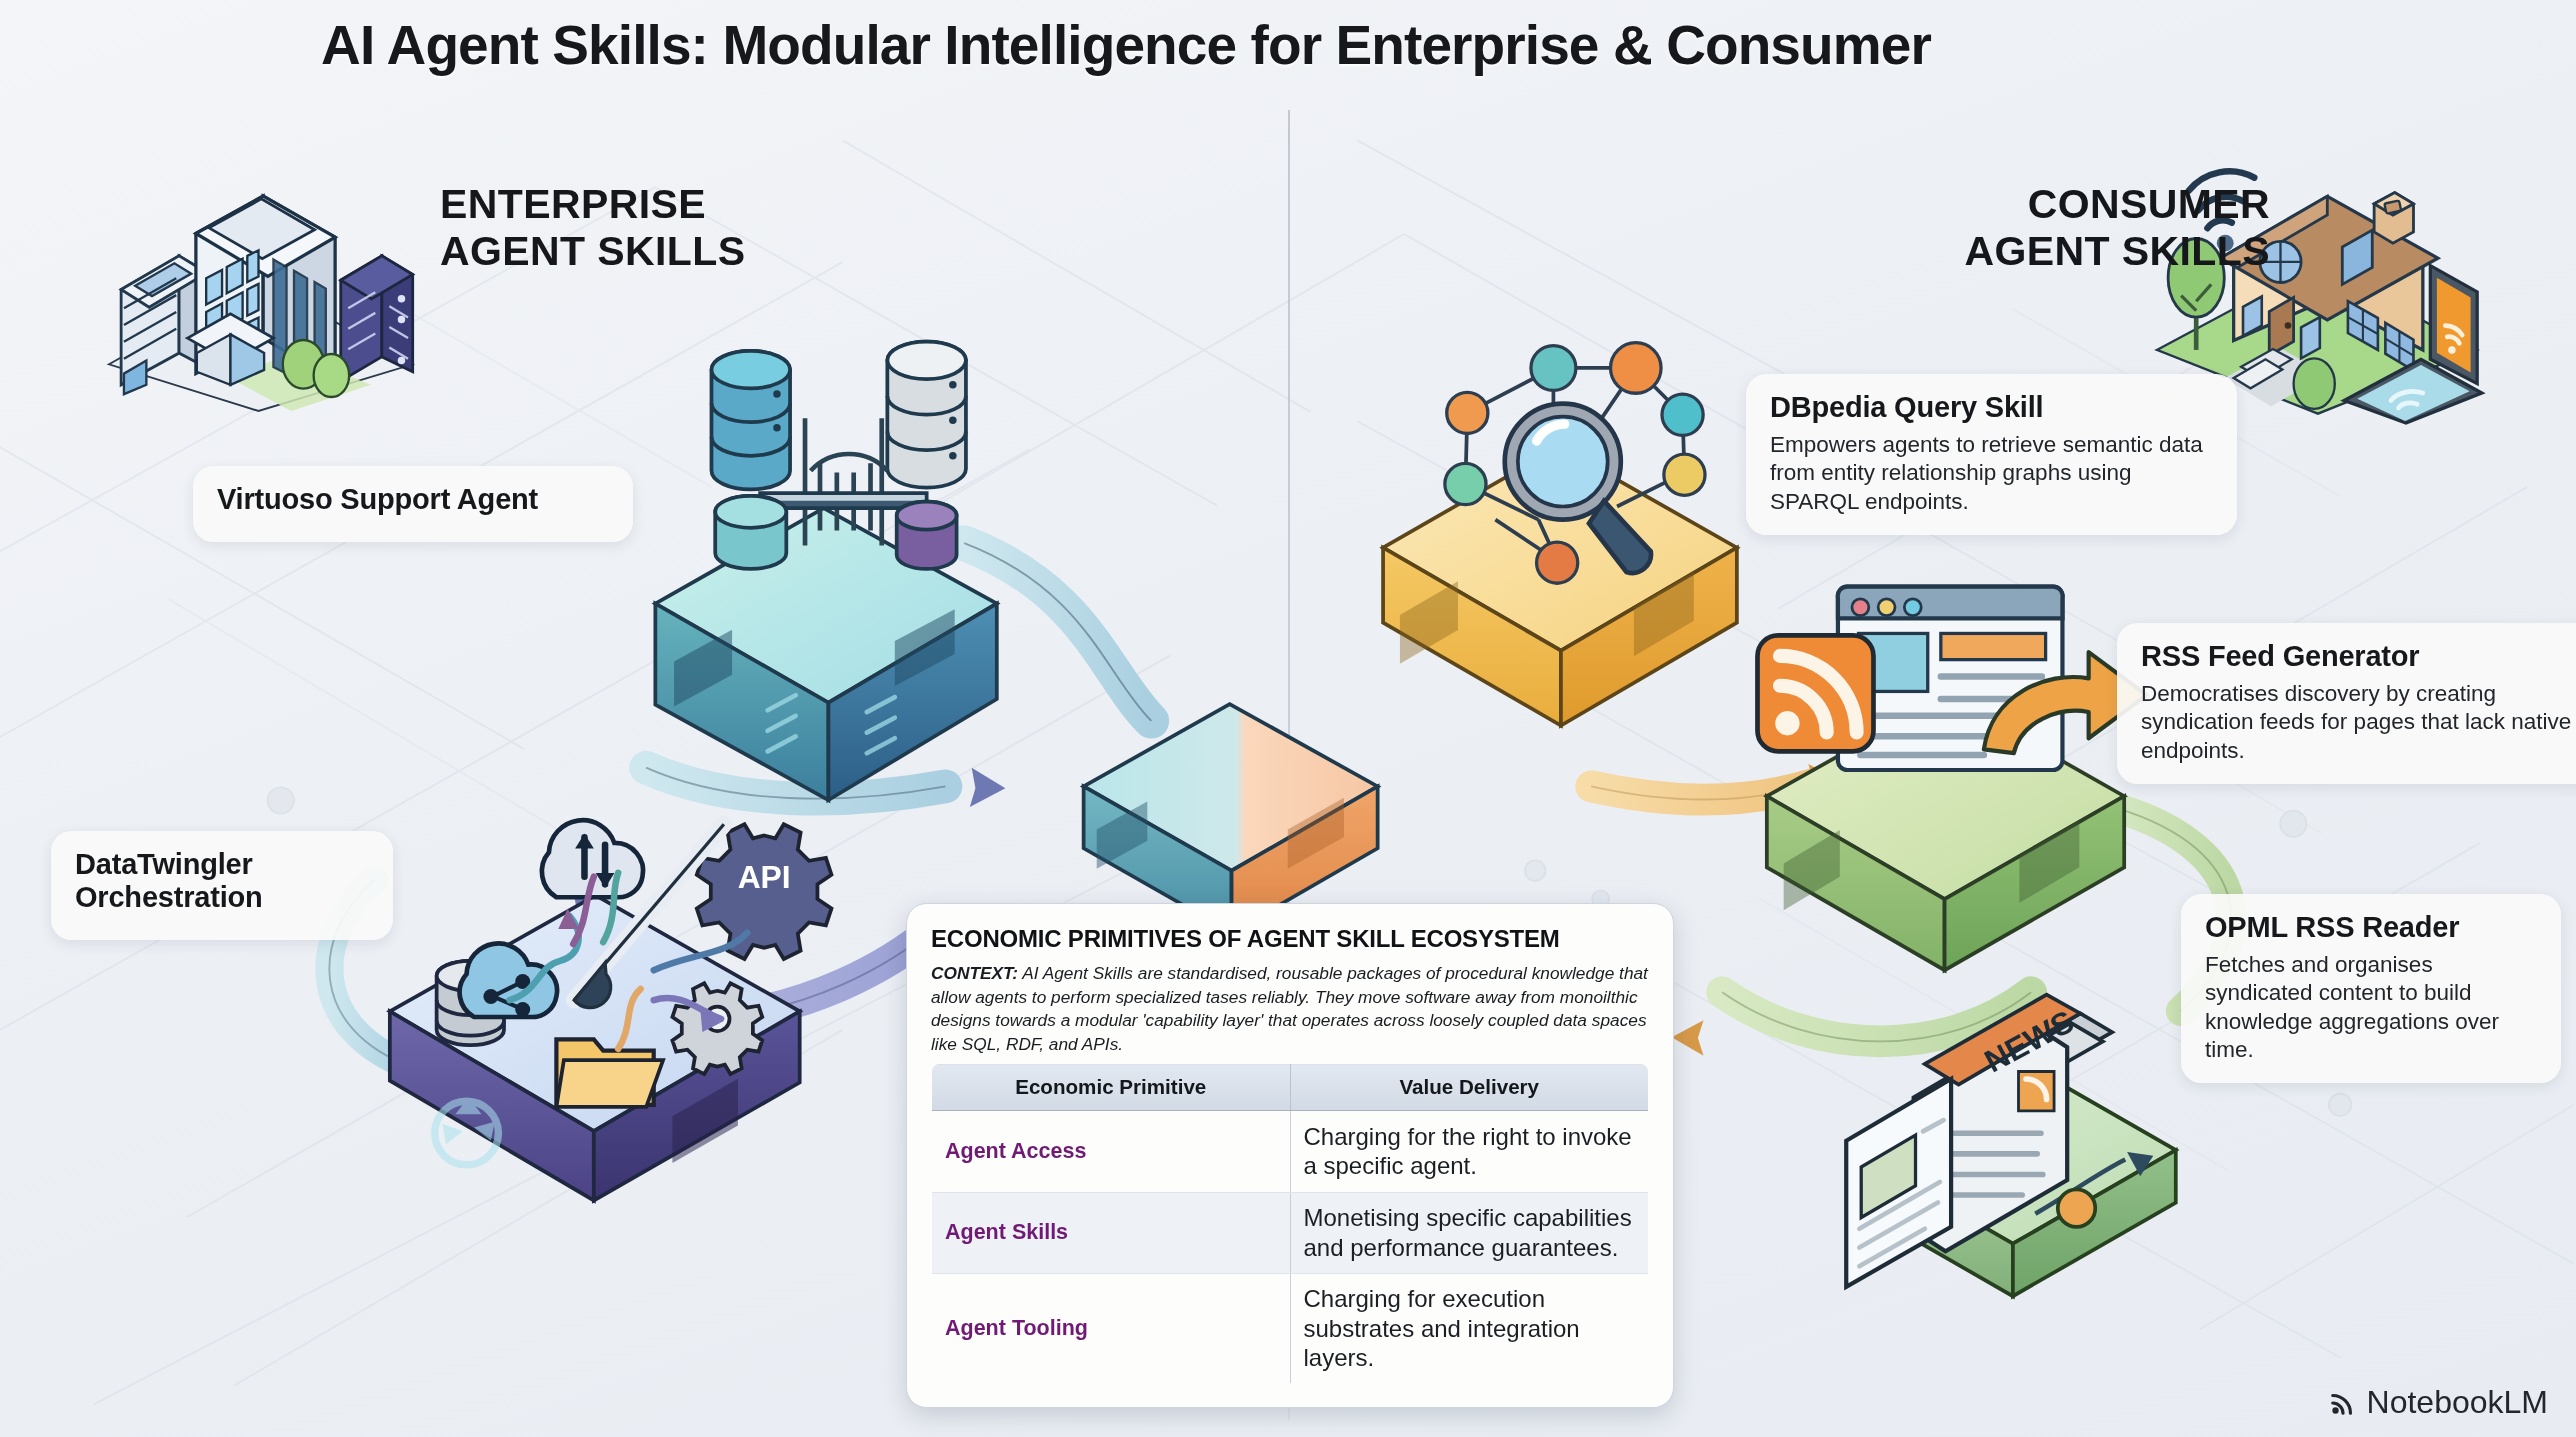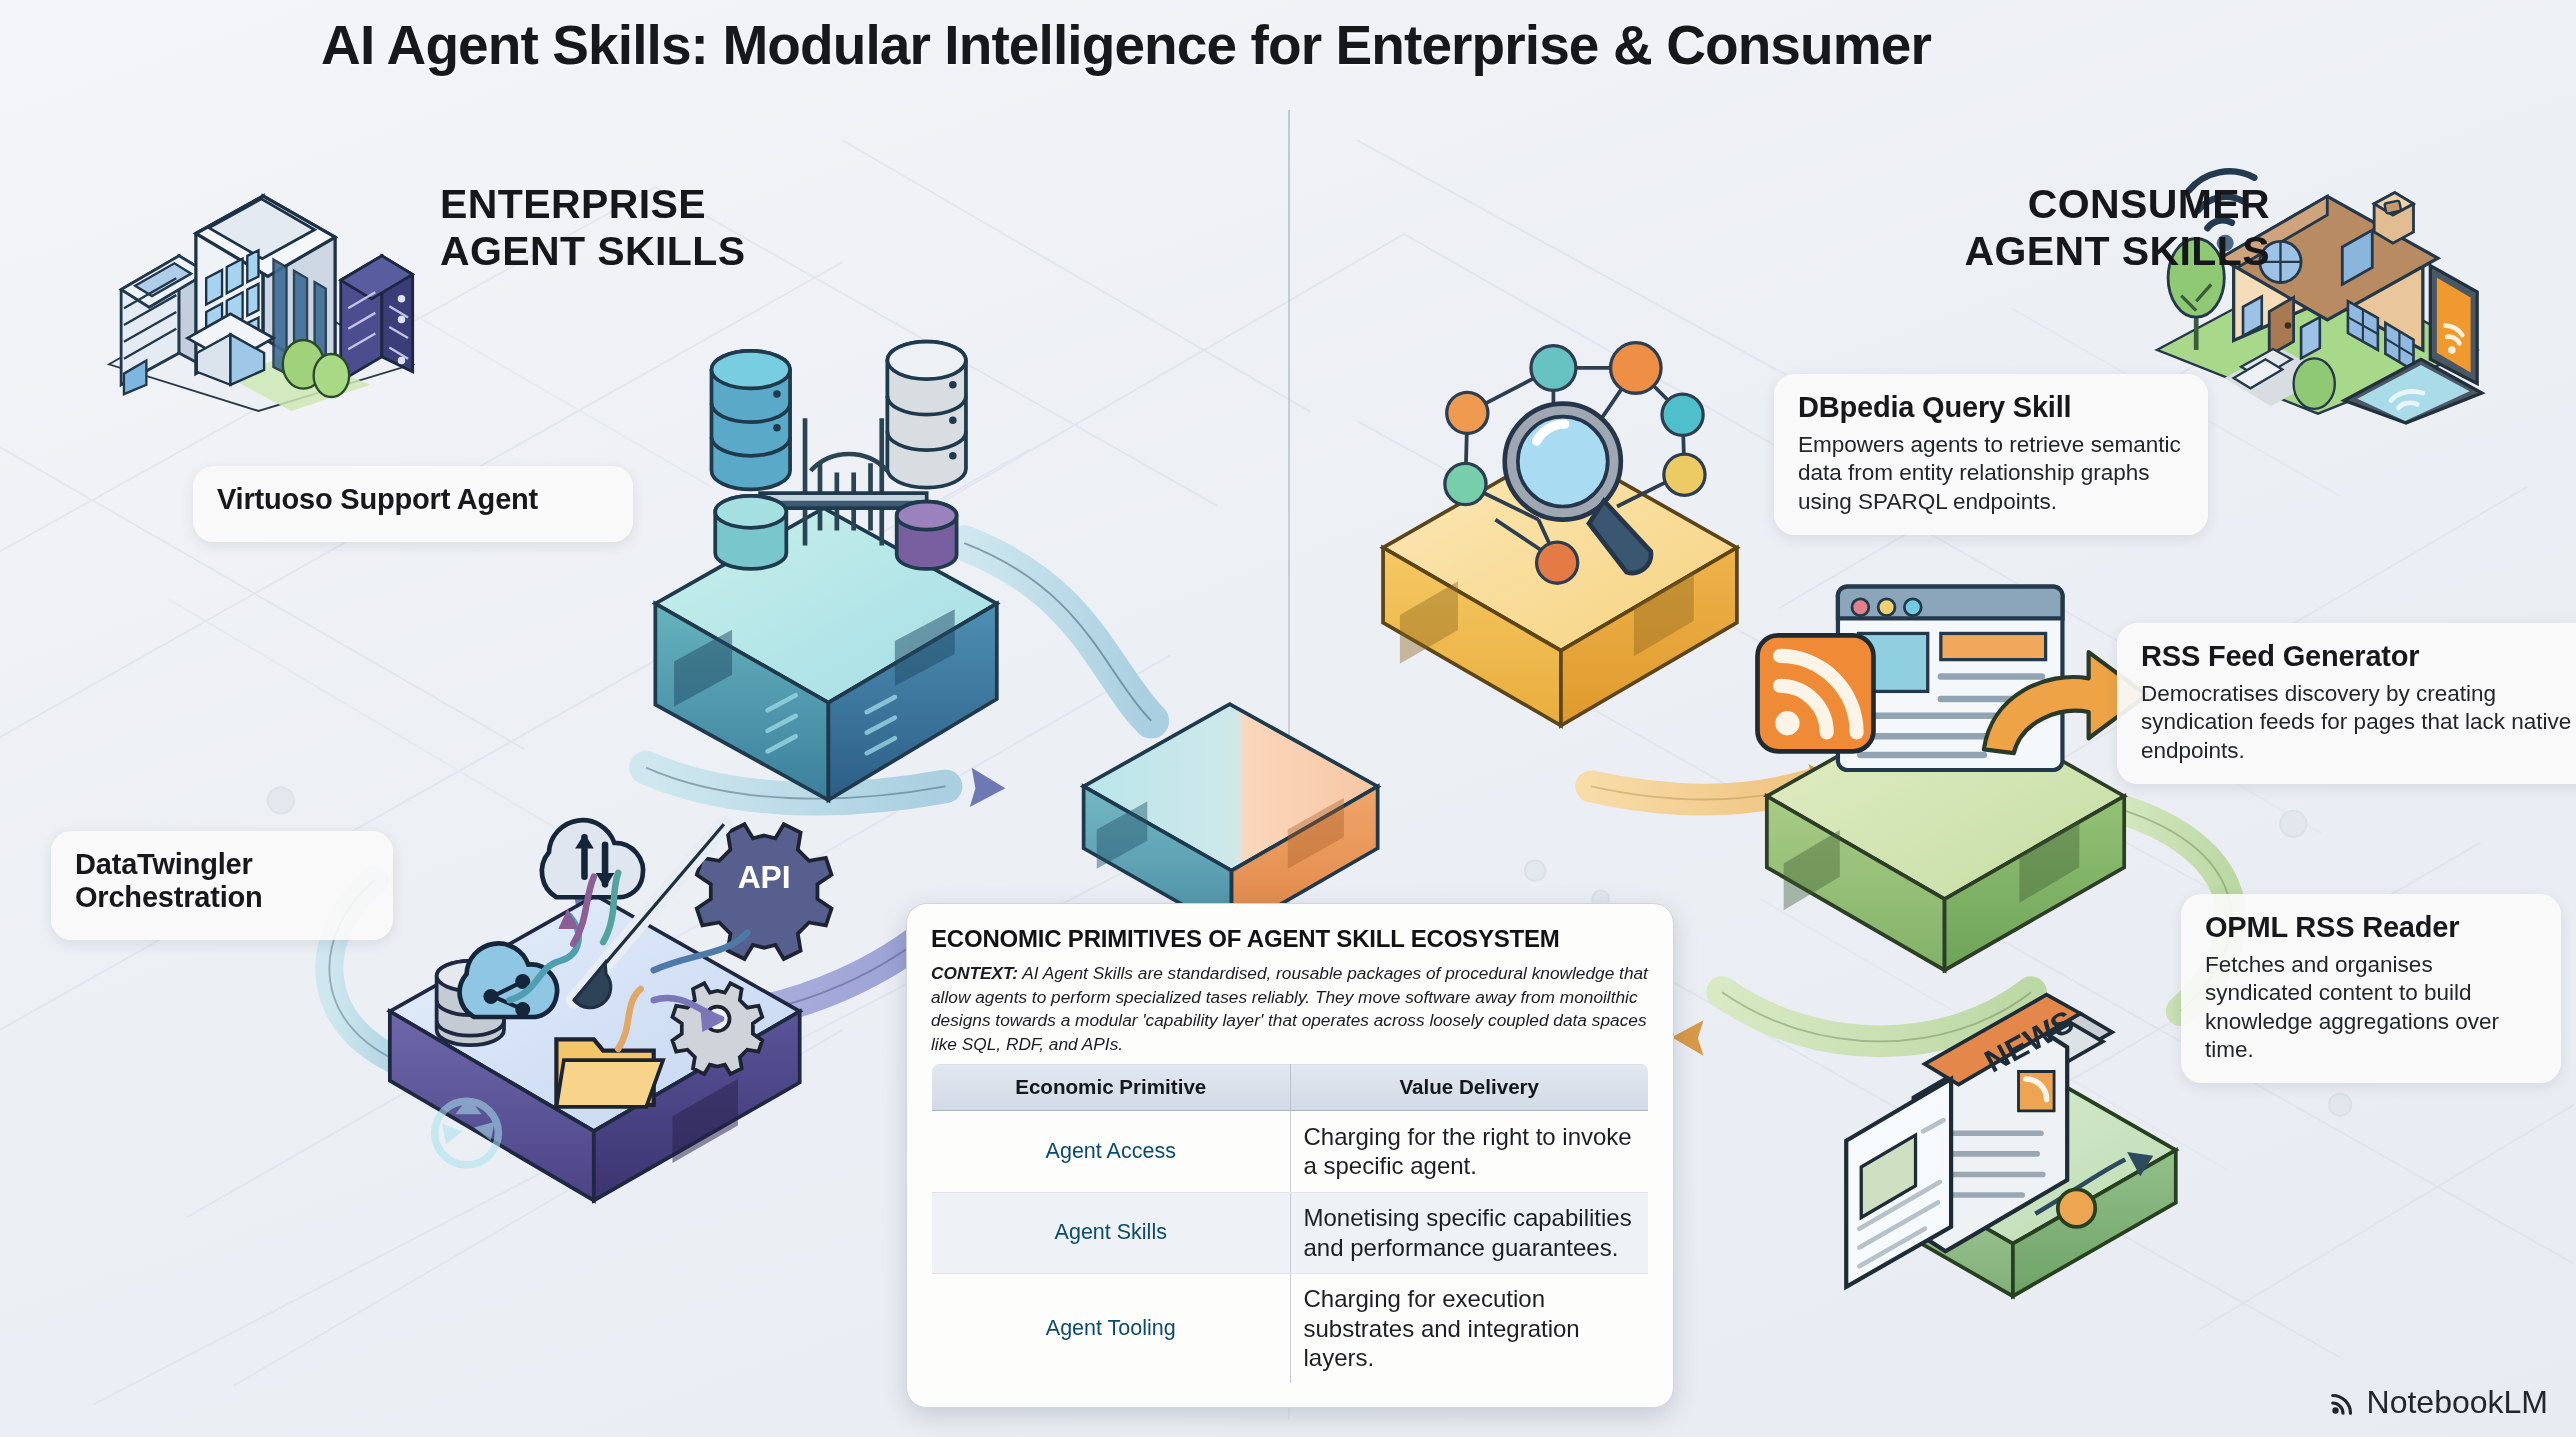--- a/index.html
+++ b/index.html
@@ -47,21 +47,21 @@
     border-radius:20.6px;
     padding:17px 24px 19px 24px;
     box-shadow:0 3.7px 13px rgba(40,55,80,.10);
   }
   .card h3{ font-size:29px; font-weight:bold; color:#16181c; line-height:1.15;
             margin-bottom:6.6px; letter-spacing:-0.2px;}
   .card p { font-size:22.5px; color:#22262b; line-height:1.26; font-weight:500;}
 
   #card-virtuoso    { left:193px;  top:466px;  width:440px; }
   #card-datatwingler{ left:51px;   top:831px;  width:342px; }
-  #card-dbpedia     { left:1746px; top:374px;  width:434px;margin-left:28px; }
+  #card-dbpedia     { left:1746px; top:374px;  width:491px; }
   #card-rss         { left:2117px; top:623px;  width:496px; }
   #card-opml        { left:2181px; top:894px;  width:380px; }
 
   
   #center-panel{
     position:absolute; left:906px; top:903px; width:768px; height:505px;
     background:#fdfdfc; border-radius:20.6px;
     border:0.9px solid #cfd5dd;
     box-shadow:0 7.5px 24px rgba(40,55,80,.18);
     padding:20.6px 24px 19px 24px;
@@ -83,21 +83,21 @@
     font-size:20.6px; font-weight:bold; color:#14171b; padding:11.2px 9.4px;
     border-right:0.9px solid #b9c2cd; border-bottom:0.9px solid #a9b3c0;
   }
   table th:last-child{border-right:none;margin-left:48px;}
   table td{
     padding:10.3px 13px; border-right:0.9px solid #c7ced8;
     border-bottom:0.9px solid #dfe4ea; vertical-align:middle;
   }
   table td:last-child{border-right:none;}
   tr:last-child td{border-bottom:none;}
-  td.prim{ text-align:center; font-size:21.5px; font-weight:normal; color:#0c4a6e; width:40%;}
+  td.prim{ font-size:21.5px; font-weight:bold; color:#701a75; width:40%;}
   td.val { font-size:24px; line-height:1.24; color:#1b1f24; font-weight:500;}
   tr.alt td{ background:#eef1f5; }
 
   
   .art{ position:absolute; }
   .art svg{ display:block; overflow:visible; }
 
   
   #watermark{
     position:absolute; right:28px; bottom:17px;

